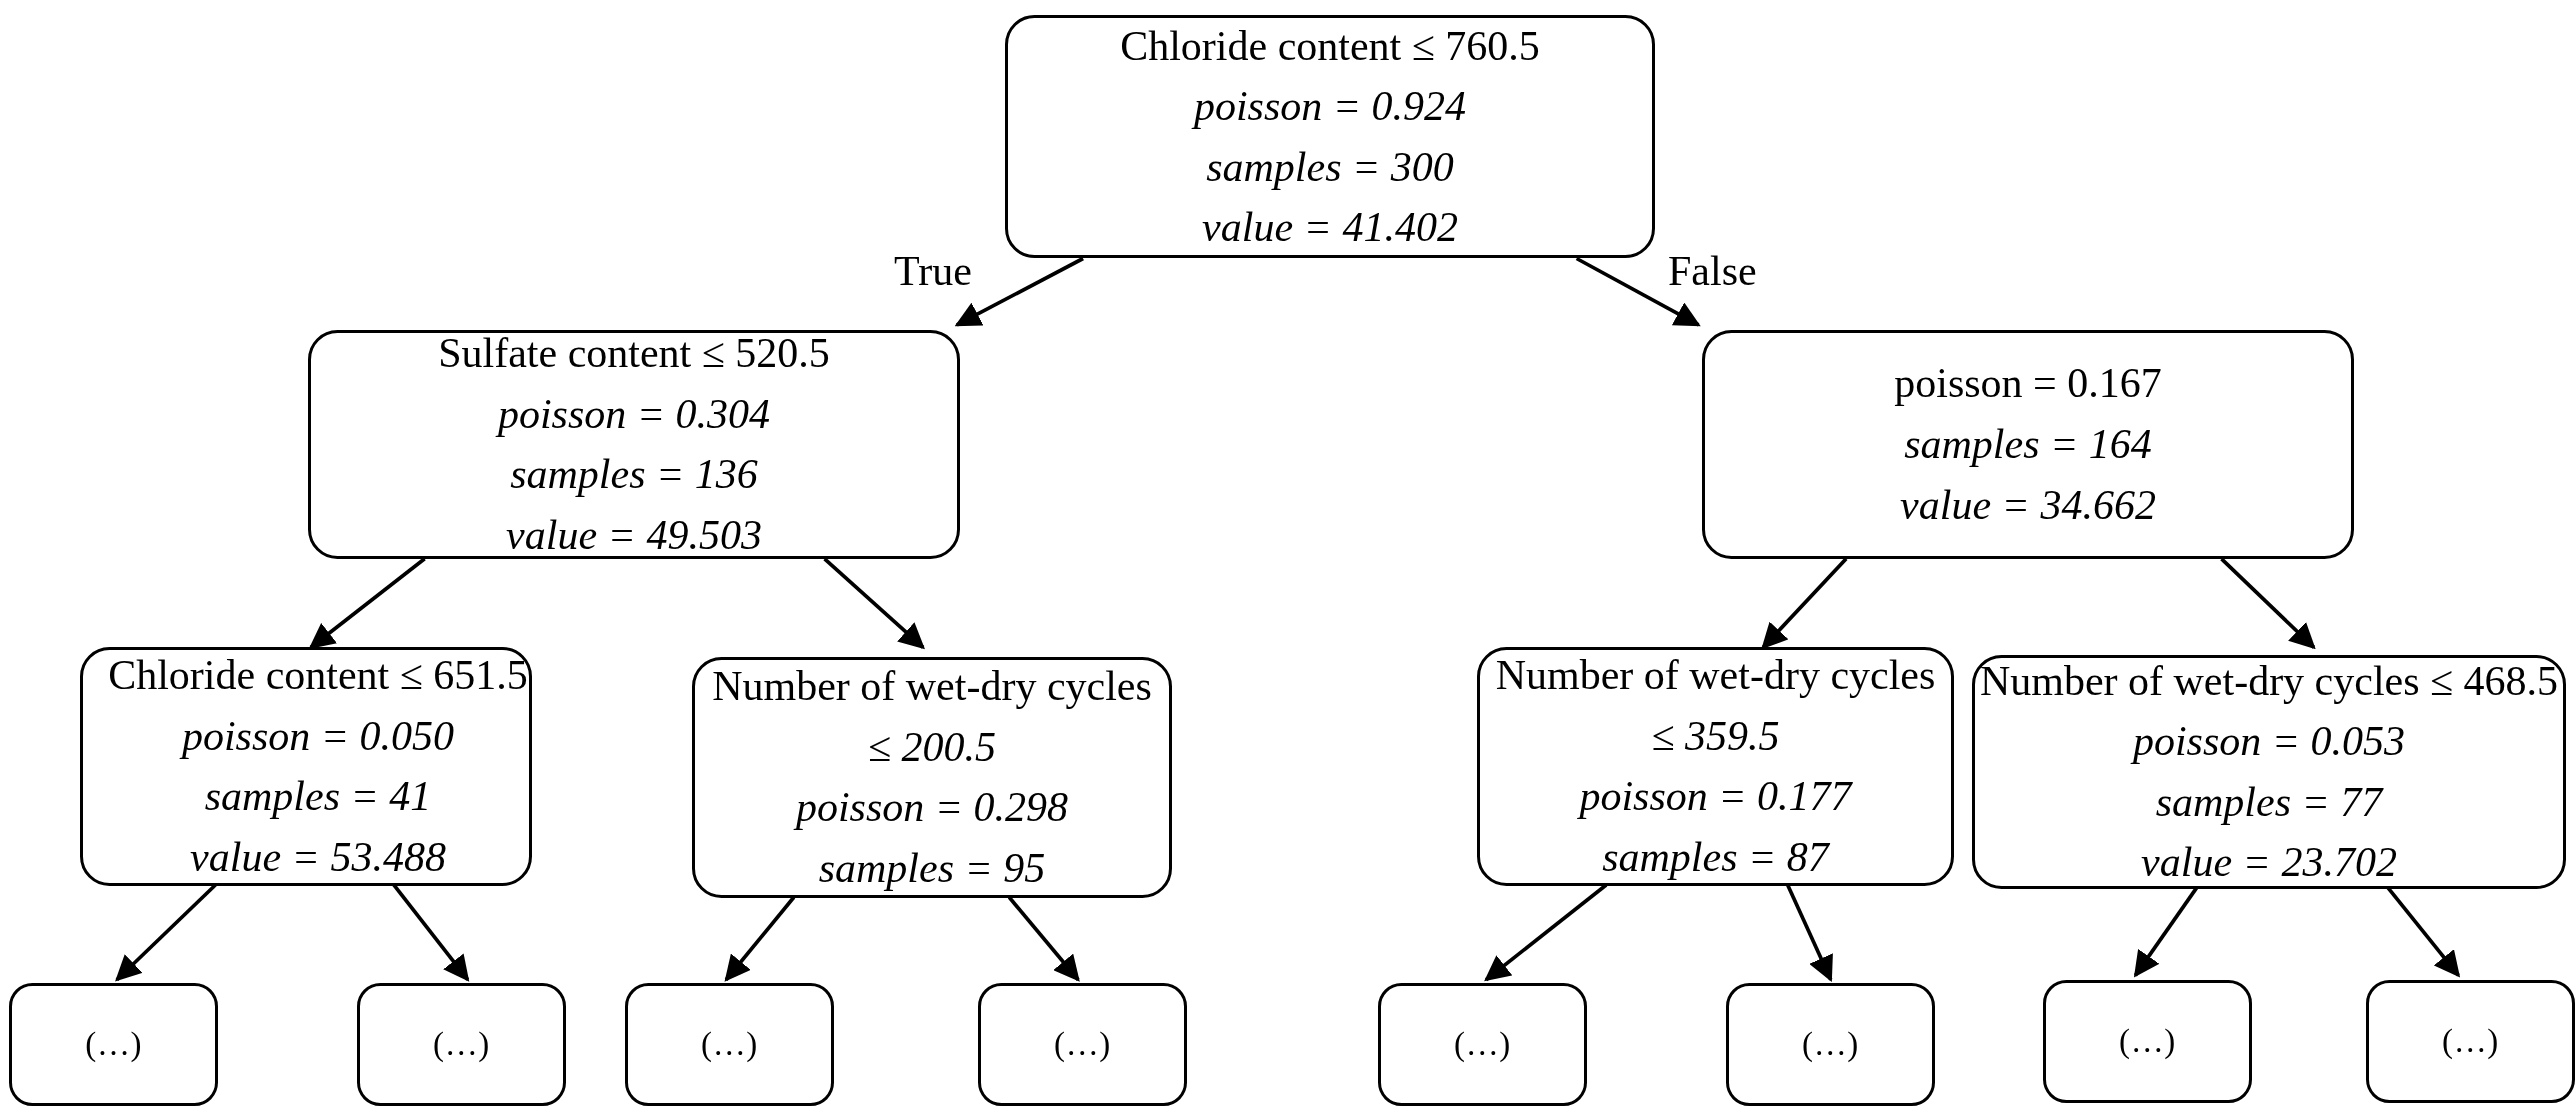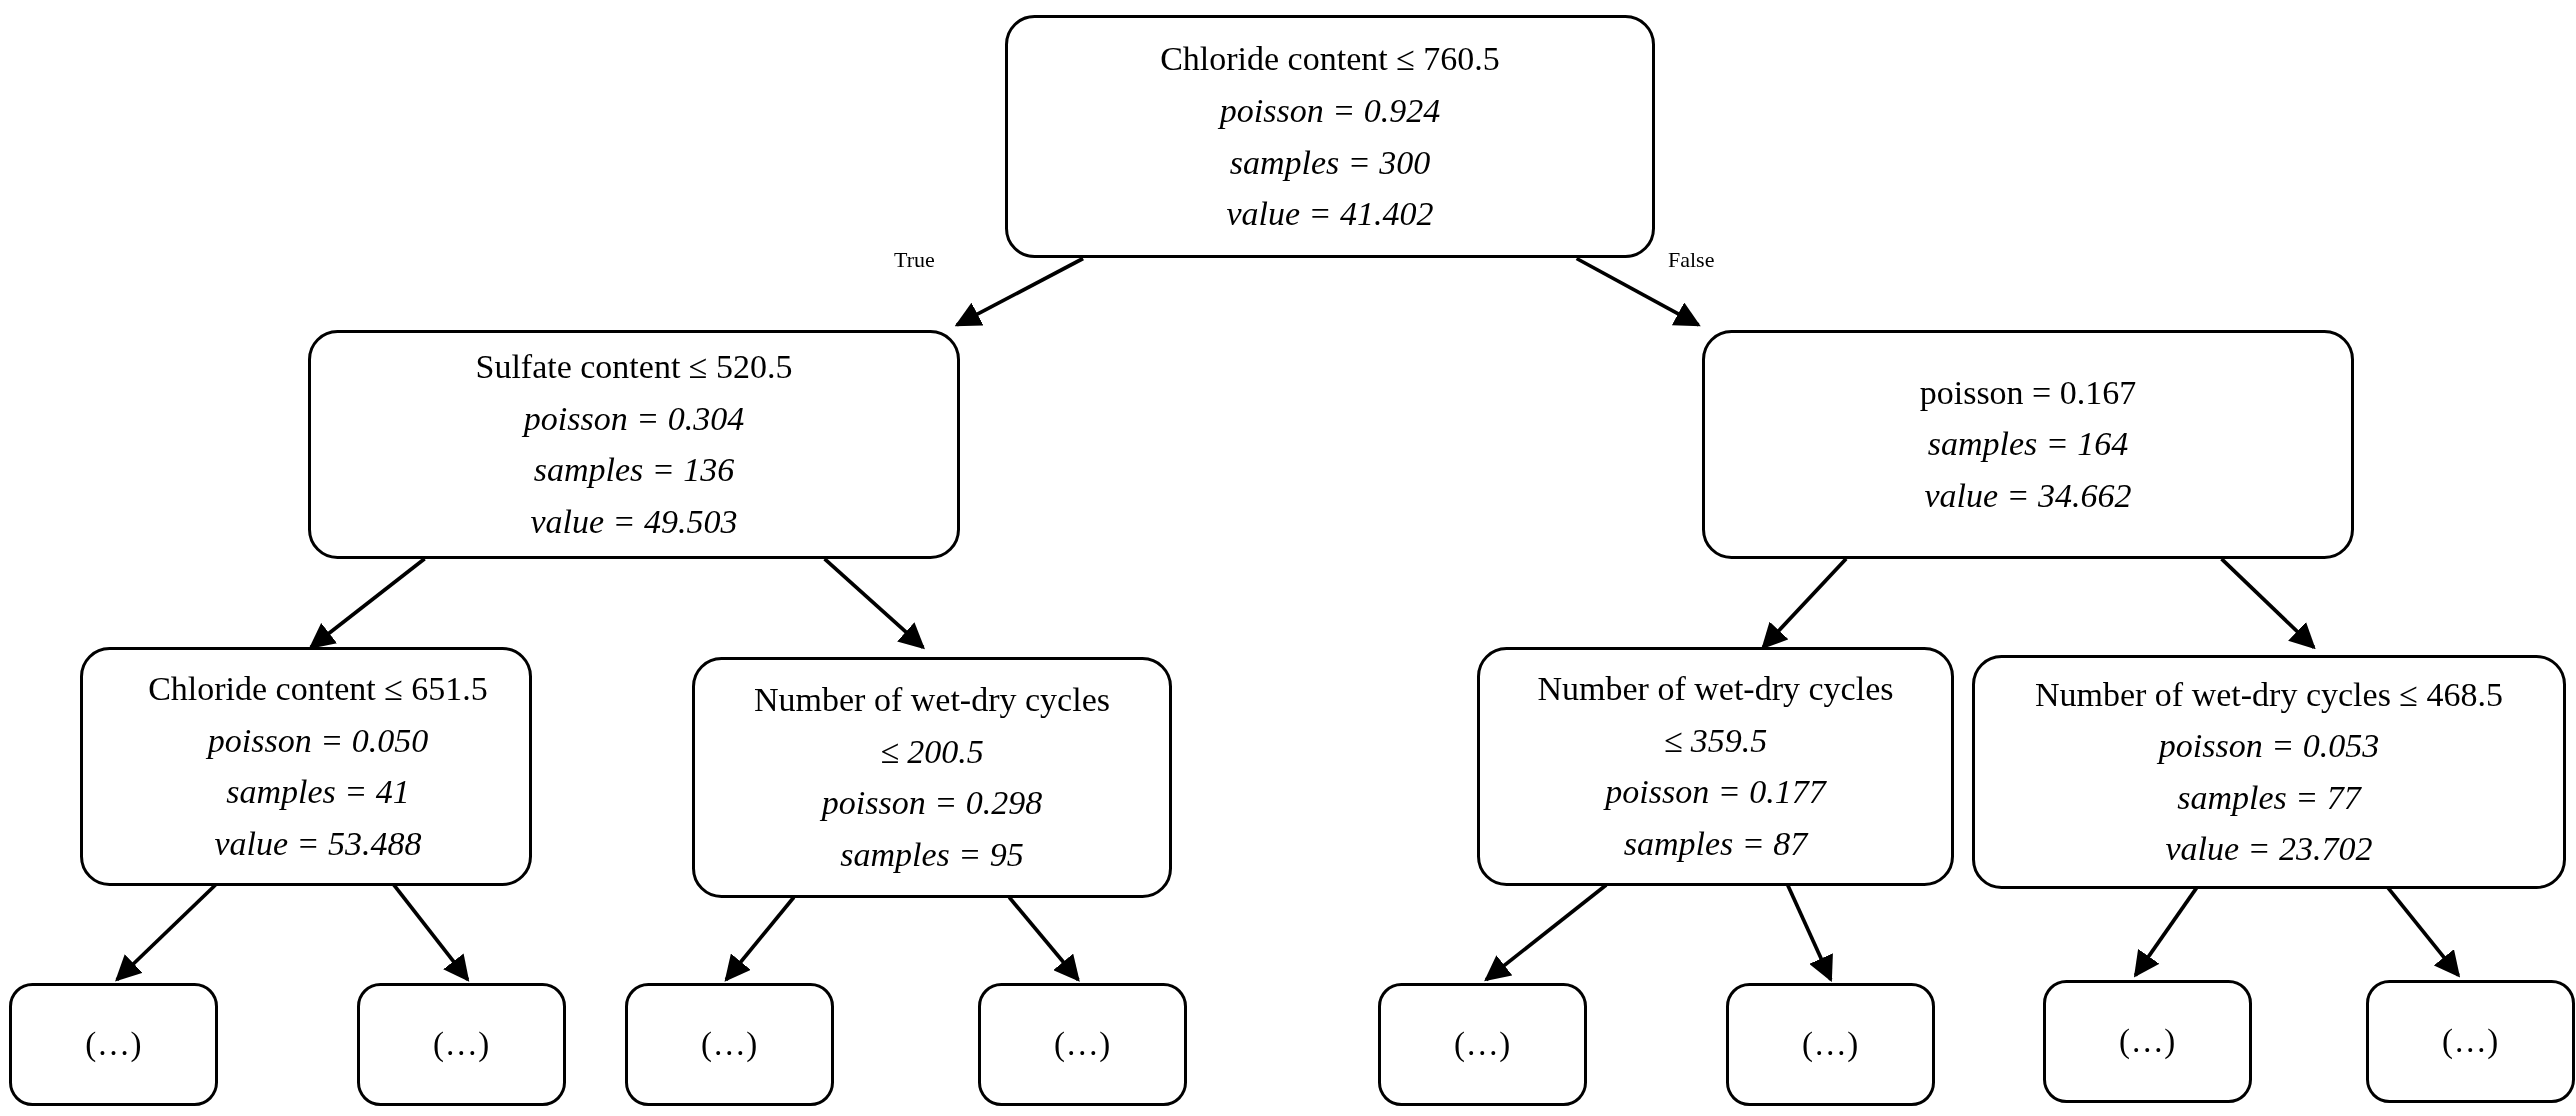--- a/index.html
+++ b/index.html
@@ -34,37 +34,37 @@
     flex-direction: column;
     align-items: center;
     justify-content: center;
     text-align: center;
     color: #000000;
   }
   .node .line {
     display: block;
     white-space: nowrap;
     line-height: 1.12;
-    font-size: 34px;
+    font-size: 42px;
   }
   .node.internal .line + .line {
     margin-top: 13.5px;
     font-style: italic;
   }
   .leaf {
     border-radius: 23.4px;
     border-width: 3.1px;
   }
   .leaf .line {
     font-size: 33px;
     letter-spacing: 0.6px;
   }
   .edge-label {
     position: absolute;
-    font-size: 22px;
+    font-size: 42px;
     color: #000000;
     white-space: nowrap;
     font-family: "Liberation Serif", "DejaVu Serif", serif;
   }
 </style>
 </head>
 <body>
 
 <div id="canvas">
 

